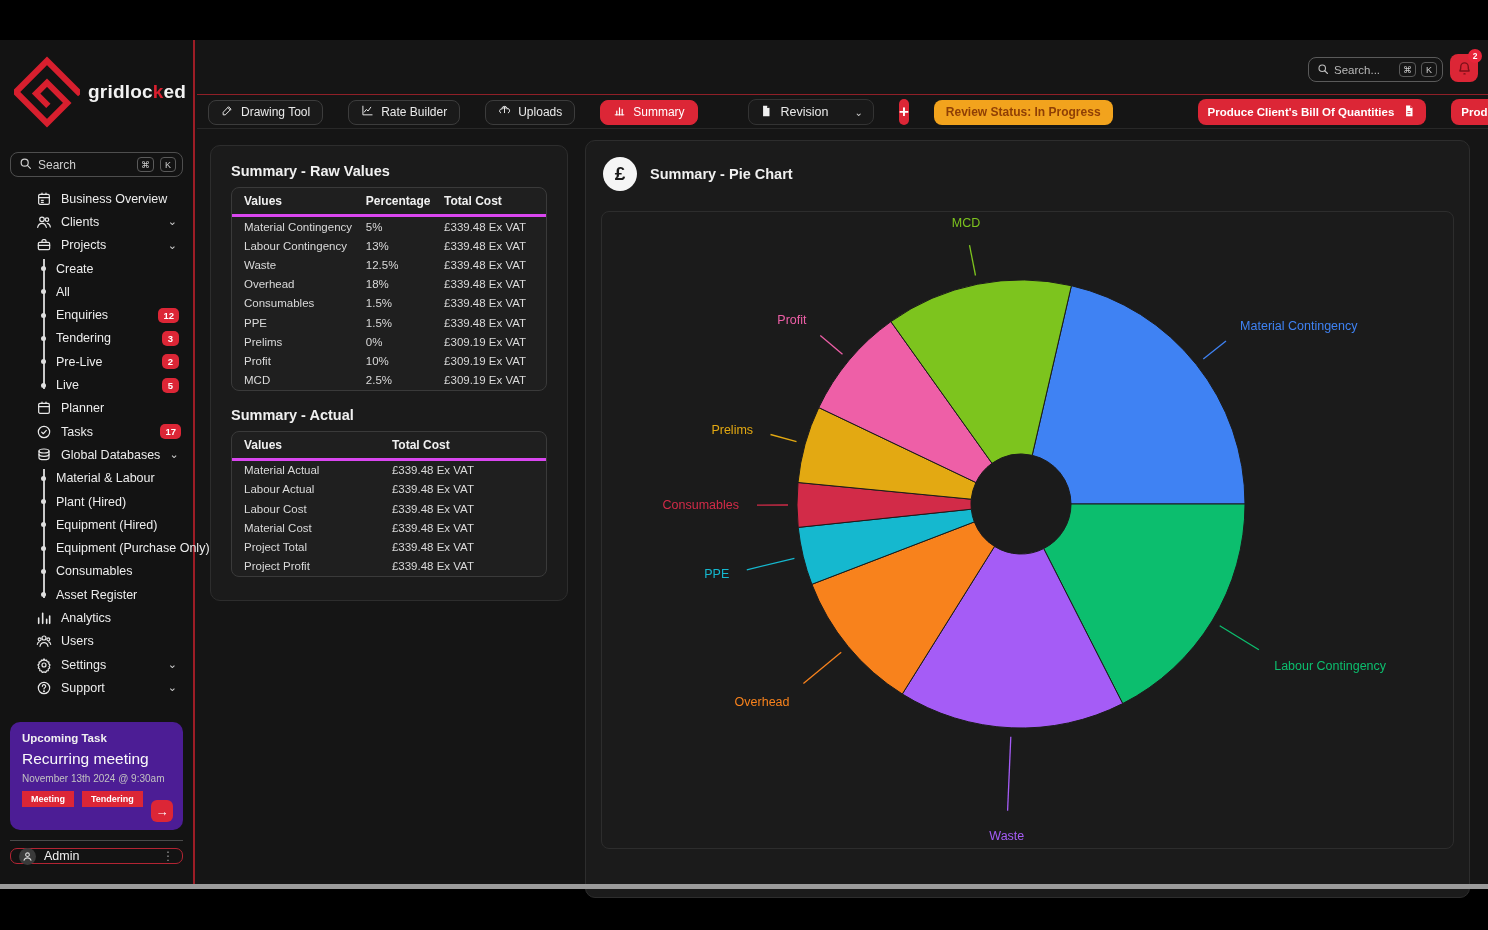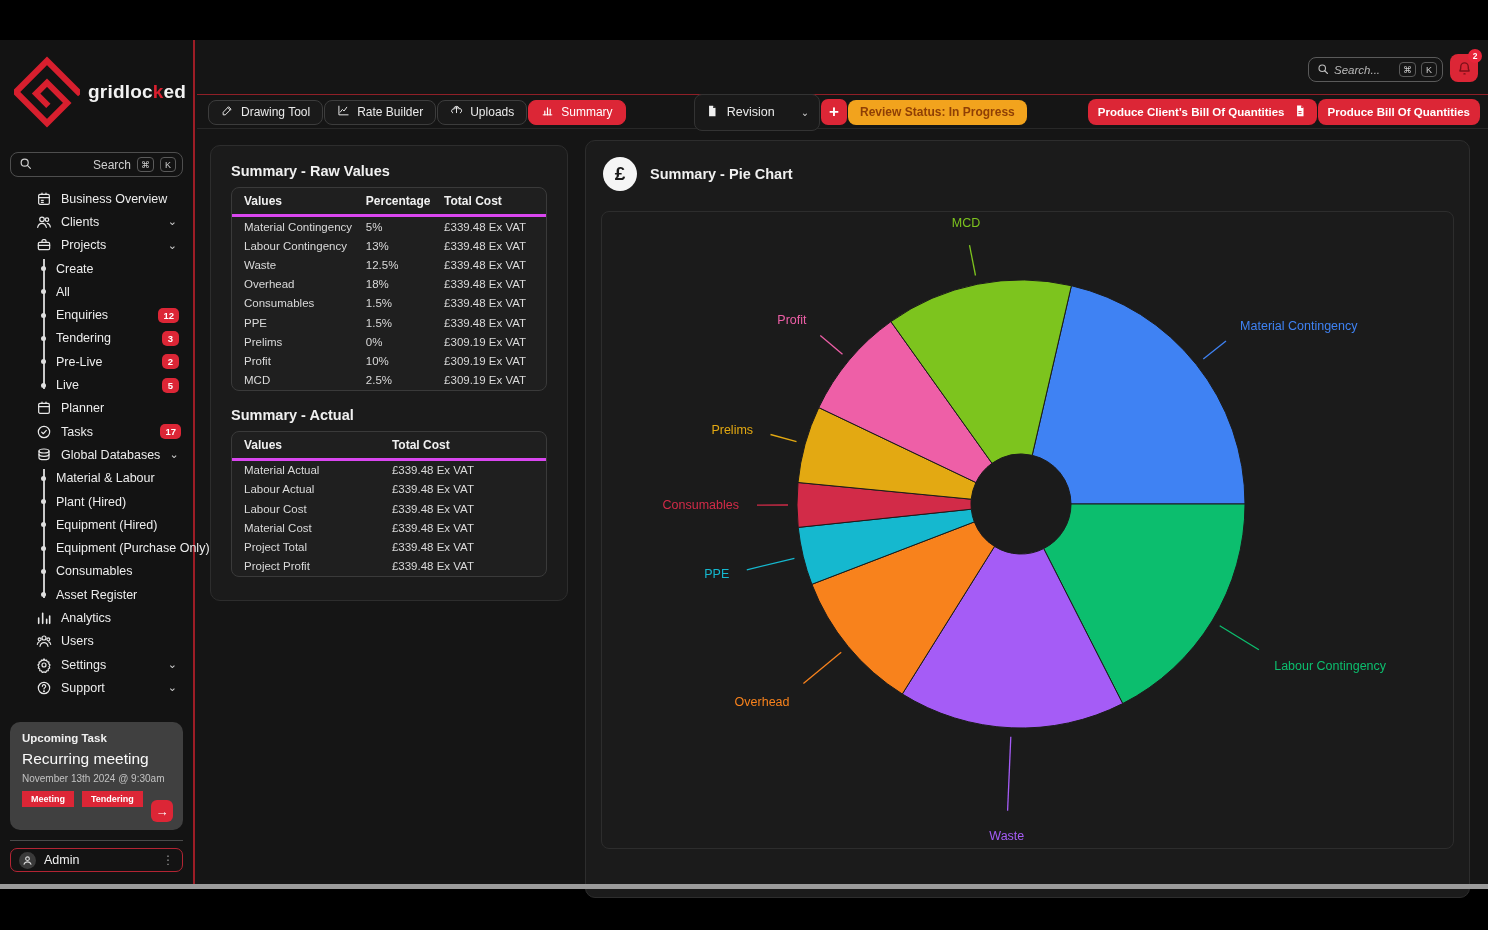--- a/index.html
+++ b/index.html
@@ -7,61 +7,61 @@
   .app { position:absolute; left:0; top:40px; width:1488px; height:844px; background:#151515; }
   .bottom-bar { position:absolute; left:0; top:884px; width:1488px; height:5px; background:#9b9b9b; }
 
   
   .sidebar { position:absolute; left:0; top:0; width:195px; height:844px; background:#131313; border-right:2px solid #9c1d26; }
   .logo-row { display:flex; align-items:center; gap:8px; padding:16px 10px 10px 14px; }
   .logo-mark { width:66px; height:72px; flex:0 0 auto; }
   .brand { font-size:19px; font-weight:700; color:#f2f2f2; letter-spacing:.2px; }
   .brand .accent { color:#d81f2e; }
   .s-search { margin:14px 10px 10px 10px; height:25px; border:1px solid #4e4e4e; border-radius:8px; display:flex; align-items:center; gap:6px; padding:0 6px 0 8px; color:#cfcfcf; font-size:12px; }
-  .s-search .grow { flex:1;text-align:right; }
+  .s-search .grow { flex:1; }
   .kbd { min-width:16px; height:15px; border:1px solid #5a5a5a; border-radius:4px; font-size:9px; color:#cfcfcf; display:inline-flex; align-items:center; justify-content:center; padding:0 3px; }
   nav { margin-top:10px;margin-left:19px; }
   .nav-item { display:flex; align-items:center; gap:9px; height:23.3px; padding:0 12px 0 17px; color:#ededed; font-size:12.5px; cursor:pointer; }
   .nav-item .ic { width:16px; height:16px; flex:0 0 auto; display:flex; align-items:center; justify-content:center; }
   .nav-item .lbl { flex:1; white-space:nowrap; }
   .chev { color:#cfcfcf; font-size:11px; margin-right:4px; }
   .badge { background:#dc2636; color:#fff; font-size:9.5px; font-weight:700; border-radius:5px; padding:2px 5px; min-width:17px; text-align:center; }
   .sub-list { position:relative; }
   .sub-list .tree { position:absolute; left:24px; top:2px; bottom:8px; width:1.5px; background:#c9c9c9; }
   .sub-item { display:flex; align-items:center; height:23.3px; padding-left:37px; color:#ededed; font-size:12.5px; position:relative; cursor:pointer; }
   .sub-item .dot { position:absolute; left:22px; top:50%; width:5px; height:5px; margin-top:-2.5px; border-radius:50%; background:#e0e0e0; }
   .sub-item .lbl { flex:1; white-space:nowrap; }
   .sub-item .badge { margin-right:14px; }
 
-  .task-card { position:absolute; left:10px; top:682px; width:173px; height:108px; background:#404040; border-radius:10px; padding:10px 12px; }
+  .task-card { position:absolute; left:10px; top:682px; width:173px; height:108px; background:#4c1d95; border-radius:10px; padding:10px 12px; }
   .task-card .t1 { font-size:11.5px; font-weight:700; color:#f0f0f0; }
   .task-card .t2 { font-size:15.5px; font-weight:500; color:#fafafa; margin-top:6px; }
   .task-card .t3 { font-size:10px; color:#c2c2c2; margin-top:5px; }
   .tags { display:flex; gap:8px; margin-top:7px; }
   .tag { background:#dc2636; color:#fff; font-size:9px; font-weight:700; padding:3px 9px; border-radius:0; }
   .task-go { position:absolute; right:10px; bottom:8px; width:22px; height:22px; background:#dc2636; border-radius:6px; color:#fff; font-size:13px; display:flex; align-items:center; justify-content:center; cursor:pointer; }
   .side-divider { position:absolute; left:10px; right:10px; top:800px; height:1px; background:#4a4a4a; }
-  .admin-bar { position:absolute; left:10px; top:808px; width:173px; height:24px; border:1px solid #b32433; border-radius:7px; display:flex; align-items:center; gap:8px; padding:0 8px; color:#f0f0f0; font-size:12.5px; cursor:pointer; }
+  .admin-bar { position:absolute; left:10px; top:808px; width:173px; height:16px; border:1px solid #b32433; border-radius:7px; display:flex; align-items:center; gap:8px; padding:0 8px; color:#f0f0f0; font-size:12.5px; cursor:pointer; }
   .avatar { width:17px; height:17px; border-radius:50%; background:#3a3a3a; display:flex; align-items:center; justify-content:center; }
   .admin-dots { margin-left:auto; color:#9a9a9a; font-size:12px; }
 
   
   .main { position:absolute; left:197px; top:0; right:0; bottom:0; }
   .m-header { position:absolute; left:0; right:0; top:0; height:55px; border-bottom:1.5px solid #8f1f27; }
   .page-title { position:absolute; left:10px; top:17px; width:386px; font-size:19px; color:#f2f2f2; padding-bottom:9px; border-bottom:1px solid #8d8d8d; white-space:nowrap; }
   .h-search { position:absolute; right:45px; top:17px; width:135px; height:25px; border:1px solid #5a5a5a; border-radius:8px; display:flex; align-items:center; gap:5px; padding:0 5px 0 8px; color:#b9b9b9; font-size:11.5px; }
-  .h-search .grow { flex:1;font-style:italic; }
+  .h-search .grow { flex:1; }
   .bell-btn { position:absolute; right:10px; top:14px; width:28px; height:28px; background:#dc2636; border-radius:8px; display:flex; align-items:center; justify-content:center; cursor:pointer; }
   .bell-badge { position:absolute; right:-4px; top:-5px; width:14px; height:14px; border-radius:50%; background:#e8253a; color:#fff; font-size:8.5px; font-weight:700; display:flex; align-items:center; justify-content:center; }
 
-  .toolbar { position:absolute; left:0; right:0; top:56.5px; height:32.5px; border-bottom:1px solid #282828; display:flex; align-items:center; gap:1px; padding:0 8px 0 11px; }
+  .toolbar { position:absolute; left:0; right:0; top:56.5px; height:32.5px; border-bottom:1px solid #282828; display:flex; align-items:center; gap:25px; padding:0 8px 0 11px; }
   .tb-btn { display:flex; align-items:center; gap:7px; height:25px; padding:0 12px; background:#1a1a1a; border:1px solid #3c3c3c; border-radius:8px; color:#eaeaea; font-size:12px; cursor:pointer; white-space:nowrap; }
   .tb-btn.active { background:#dc2636; border-color:#dc2636; color:#fff; }
   .tb-spacer { flex:1; }
-  .rev-select { display:flex; align-items:center; gap:8px; height:37px; padding:0 10px; background:#191919; border:1px solid #333; border-radius:8px; color:#eaeaea; font-size:12.5px; cursor:pointer; }
+  .rev-select { display:flex; align-items:center; gap:8px; height:26px; padding:0 10px; background:#191919; border:1px solid #333; border-radius:8px; color:#eaeaea; font-size:12.5px; cursor:pointer; }
   .rev-select .chev { font-size:10px; margin:0 0 0 18px; }
   .plus-btn { width:26px; height:26px; background:#dc2636; border-radius:7px; color:#fff; font-size:17px; font-weight:700; display:flex; align-items:center; justify-content:center; cursor:pointer; }
   .review-btn { height:25px; padding:0 12px; background:#f2a31d; border-radius:8px; color:#8f3f05; font-size:12px; font-weight:700; display:flex; align-items:center; cursor:pointer; white-space:nowrap; margin-right:60px; }
   .produce-btn { display:flex; align-items:center; gap:8px; height:26px; padding:0 10px; background:#dc2636; border-radius:8px; color:#fff; font-size:11.5px; font-weight:600; cursor:pointer; white-space:nowrap; }
 
   .panel { position:absolute; background:#1b1b1b; border:1px solid #2d2d2d; border-radius:10px; }
   .panel-left { left:13px; top:105px; width:358px; height:456px; padding:8px 20px; }
   .sec-title { font-size:14.5px; font-weight:700; color:#f0f0f0; margin:9px 0 8px 0; }
   .tbl { background:#1f1f1f; border:1px solid #3a3a3a; border-radius:8px; overflow:hidden; font-size:11.5px; color:#d9d9d9; }
   .tbl .tr { display:flex; padding:3.6px 12px; }

